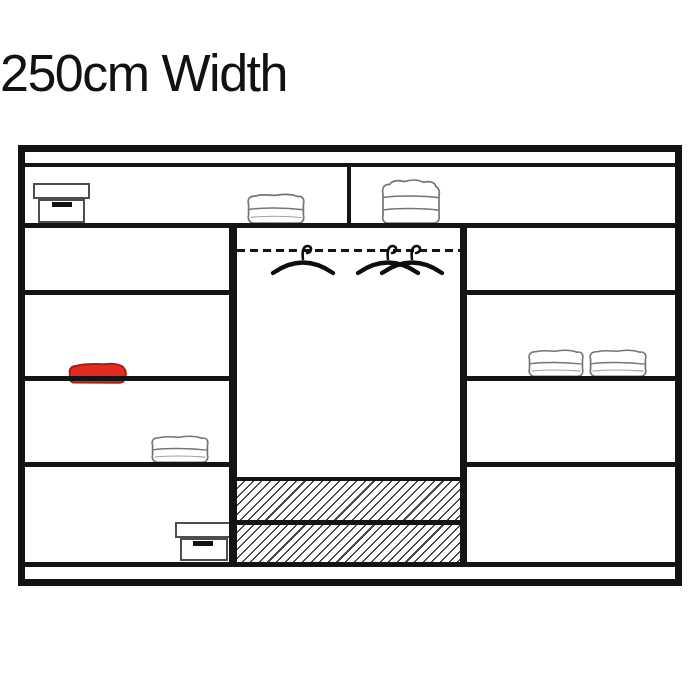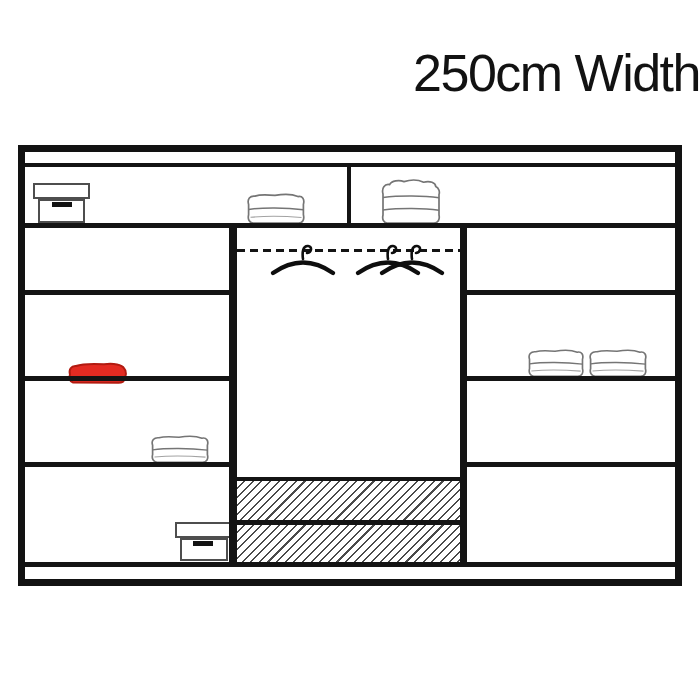--- a/index.html
+++ b/index.html
@@ -1,19 +1,19 @@
 <!DOCTYPE html>
 <html><head>
 <meta charset="utf-8">
 <style>
   html,body{margin:0;padding:0;background:#ffffff;}
   body{width:700px;height:700px;position:relative;font-family:"Liberation Sans",sans-serif;overflow:hidden;}
 
   .page-title{
-    position:absolute;left:0;top:8px;width:700px;text-align:right;
+    position:absolute;left:0;top:8px;width:700px;text-align:left;
     font-size:52px;letter-spacing:-1.5px;color:#121212;font-weight:500;
   }
 
   .wardrobe{
     position:absolute;left:18px;top:145px;width:664px;height:441px;
     border:7px solid #121212;background:#ffffff;box-sizing:border-box;
   }
   .inner{position:absolute;left:0;top:0;width:650px;height:427px;}
 
   .ln{position:absolute;background:#141414;z-index:5;}

